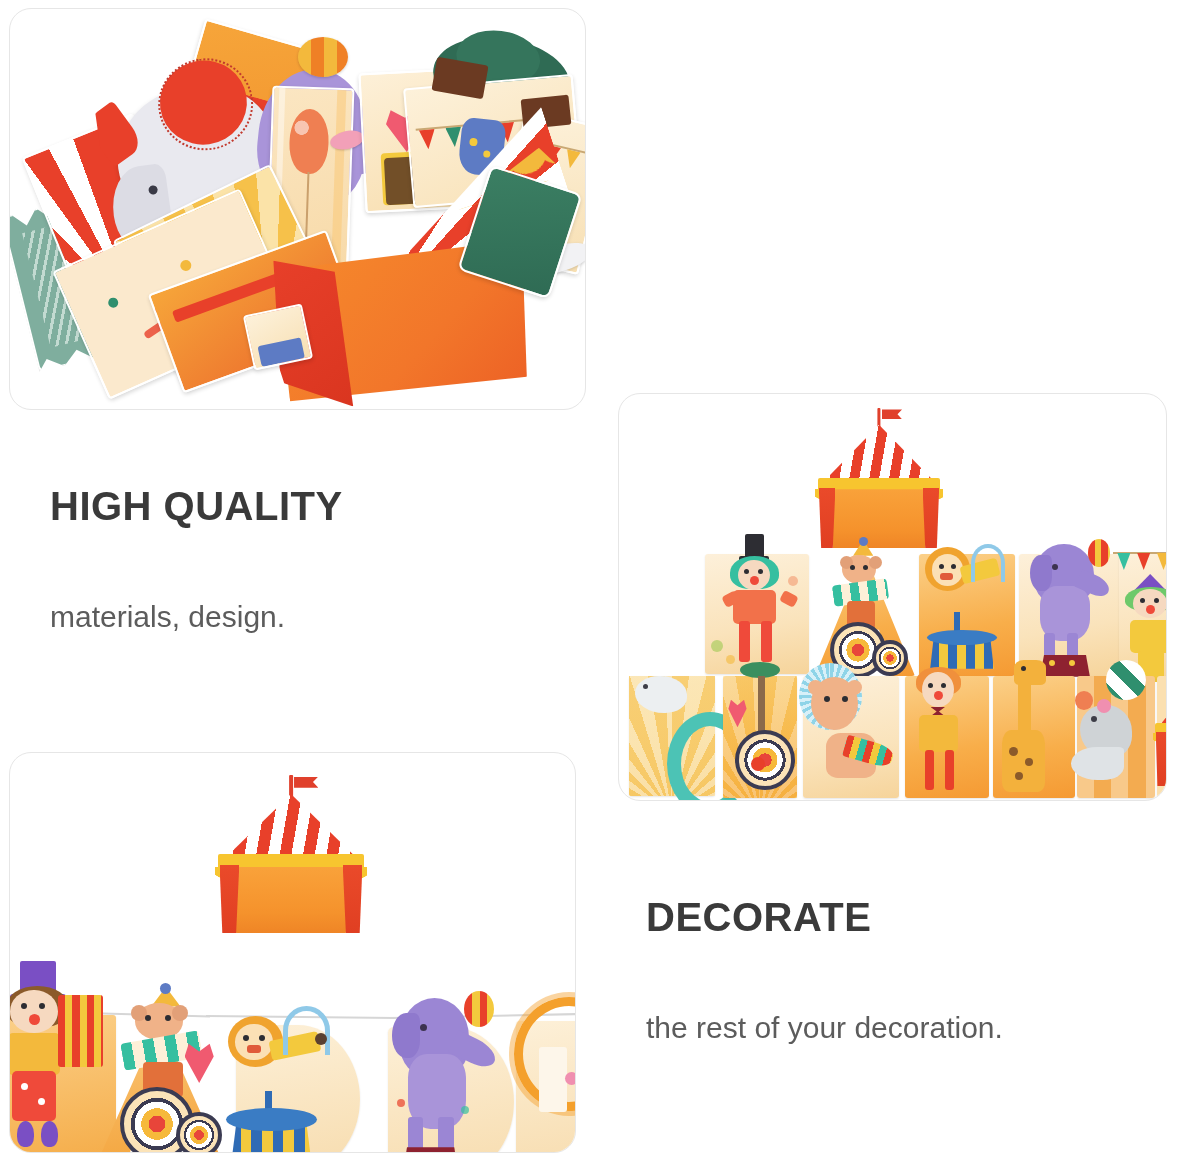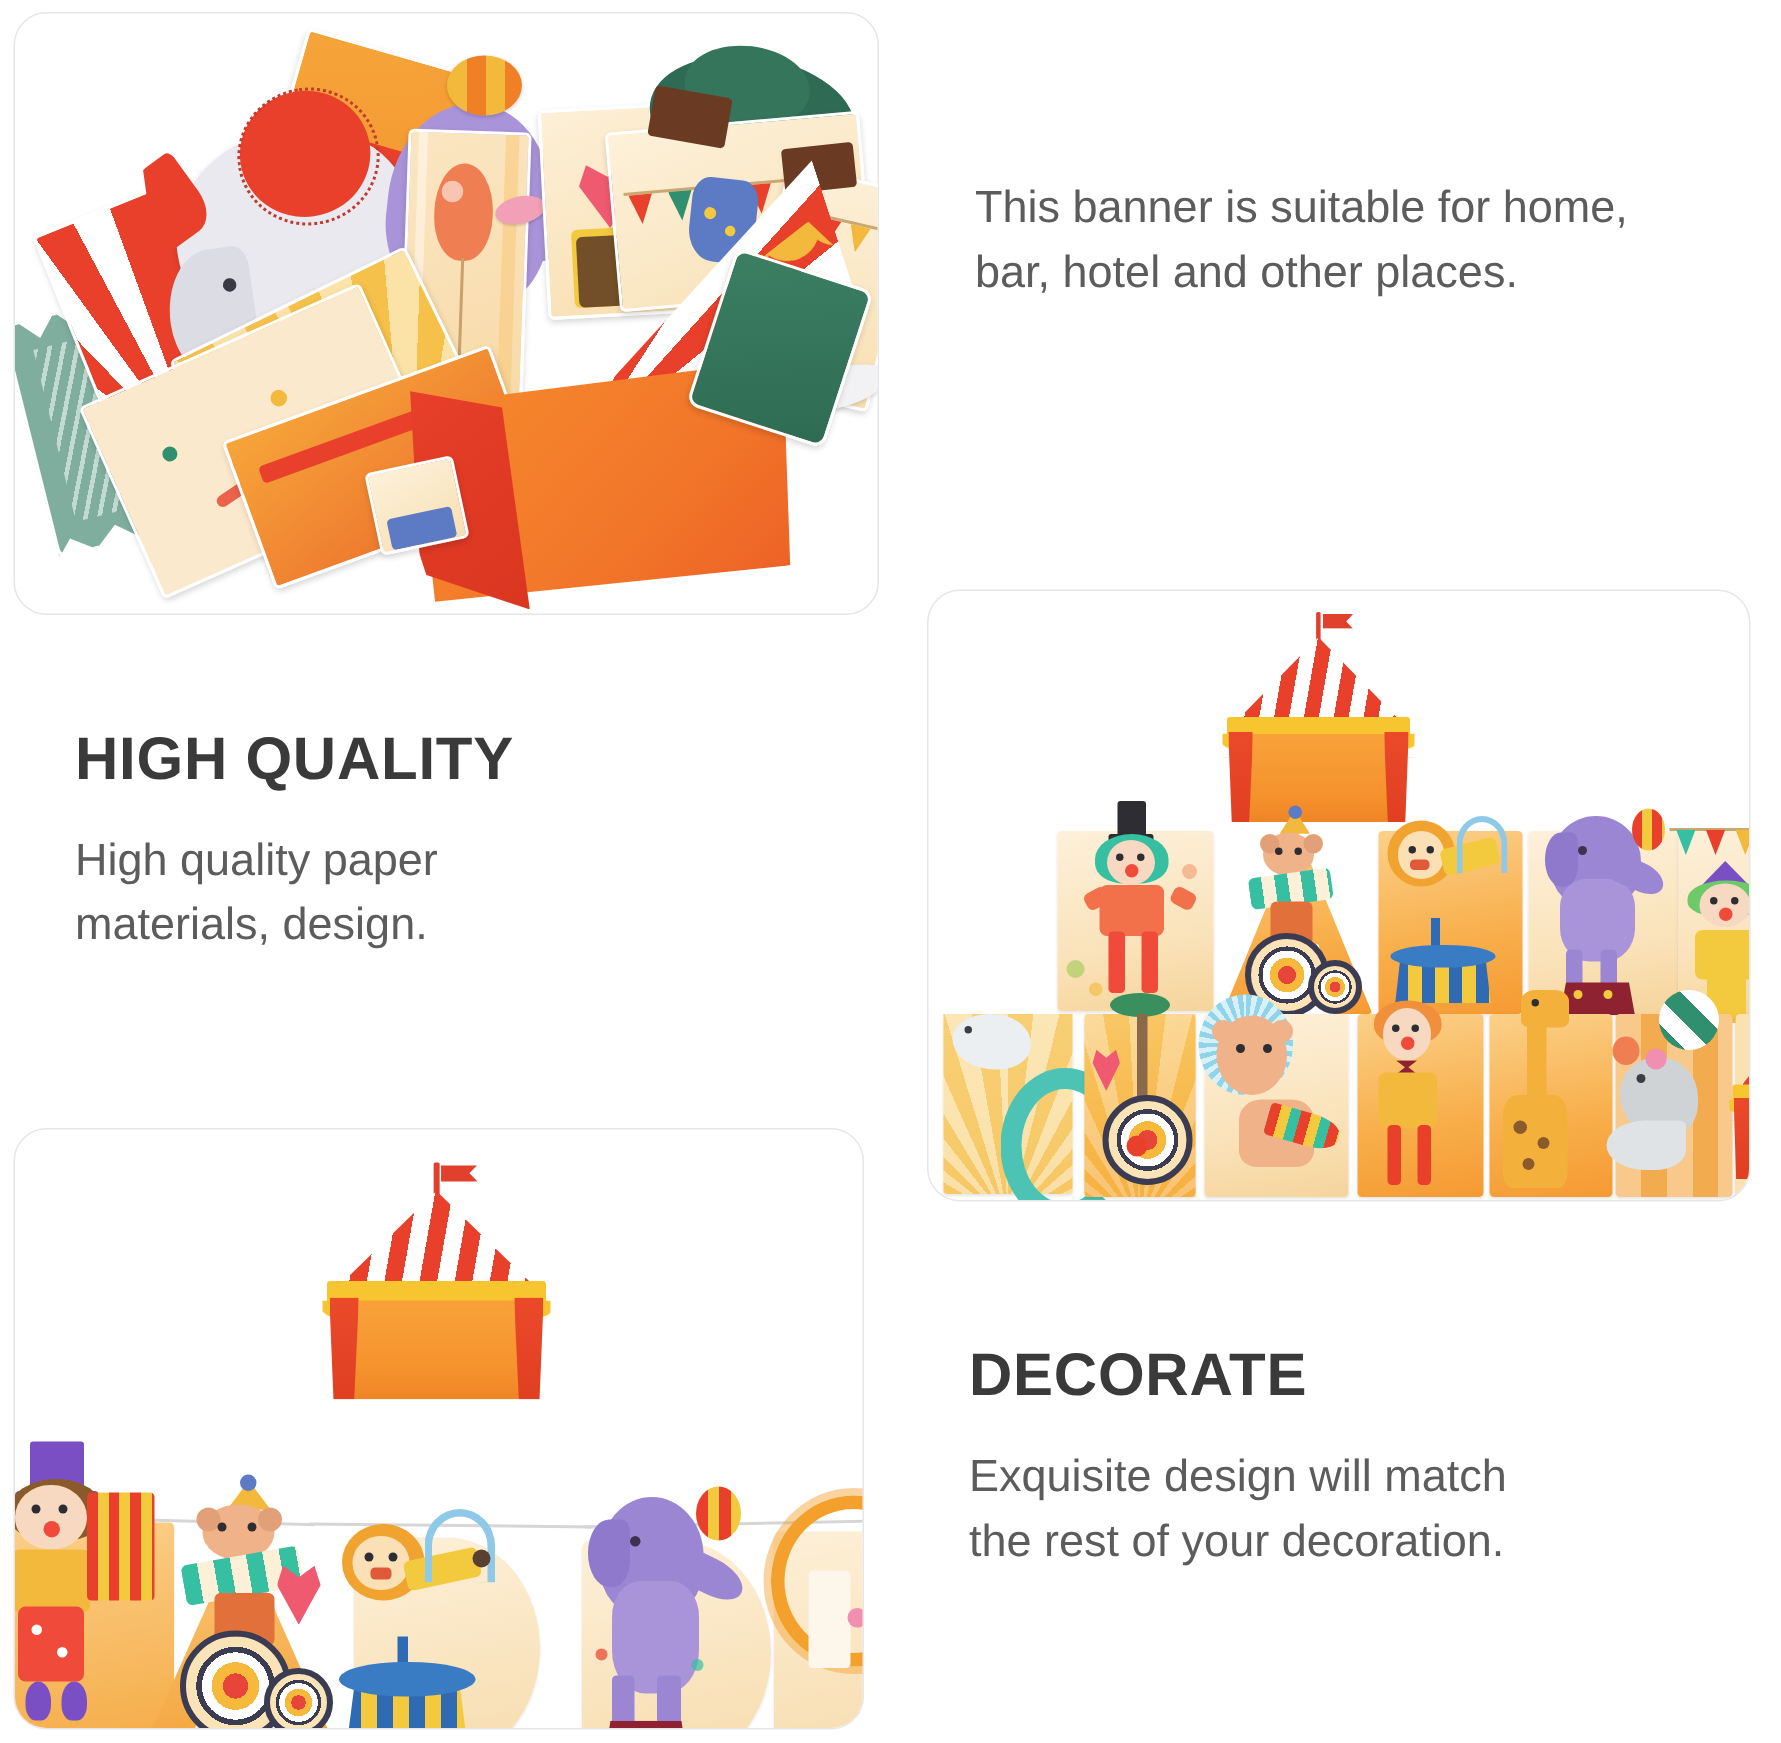--- a/index.html
+++ b/index.html
@@ -325,30 +325,26 @@
     </div>
 
     <div class="piece" style="left:520px; top:236px; width:62px; height:26px; background:#f2f2f4; border-radius:40% 60% 50% 50%; transform:rotate(-18deg); box-shadow:0 1px 3px rgba(0,0,0,.15);"></div>
 
     <div class="pile-piece" style="left:462px; top:168px; width:96px; height:110px; transform:rotate(18deg);
                 background:linear-gradient(160deg,#3b7f63,#2f6b54); border-radius:8px;"></div>
   </div>
 </div>
 
 <div class="textblock" id="text-practical">
-  <p class="body">
-    <span>This banner is suitable for home,</span><br>
-    <span>bar, hotel and other places.</span>
-  </p>
 </div>
 
 <div class="textblock" id="text-quality">
   <h2 class="heading">HIGH QUALITY</h2>
   <p class="body">
-    <span>High quality paper</span><br>
+    <br>
     <span>materials, design.</span>
   </p>
 </div>
 
 <div class="card" id="card-assembled">
   <div class="scene">
 
     <div class="tent" style="left:196px; top:14px; width:128px; height:140px;">
       <div class="pole"></div>
       <div class="flagcloth"></div>
@@ -535,21 +531,21 @@
       <div class="curtain-l"></div>
 
     </div>
 
   </div>
 </div>
 
 <div class="textblock" id="text-decorate">
   <h2 class="heading">DECORATE</h2>
   <p class="body">
-    <span>Exquisite design will match</span><br>
+    <br>
     <span>the rest of your decoration.</span>
   </p>
 </div>
 
 <div class="card" id="card-hanging">
   <div class="scene">
 
     <div class="tent" style="left:205px; top:22px; width:152px; height:158px;">
       <div class="pole"></div>
       <div class="flagcloth"></div>

